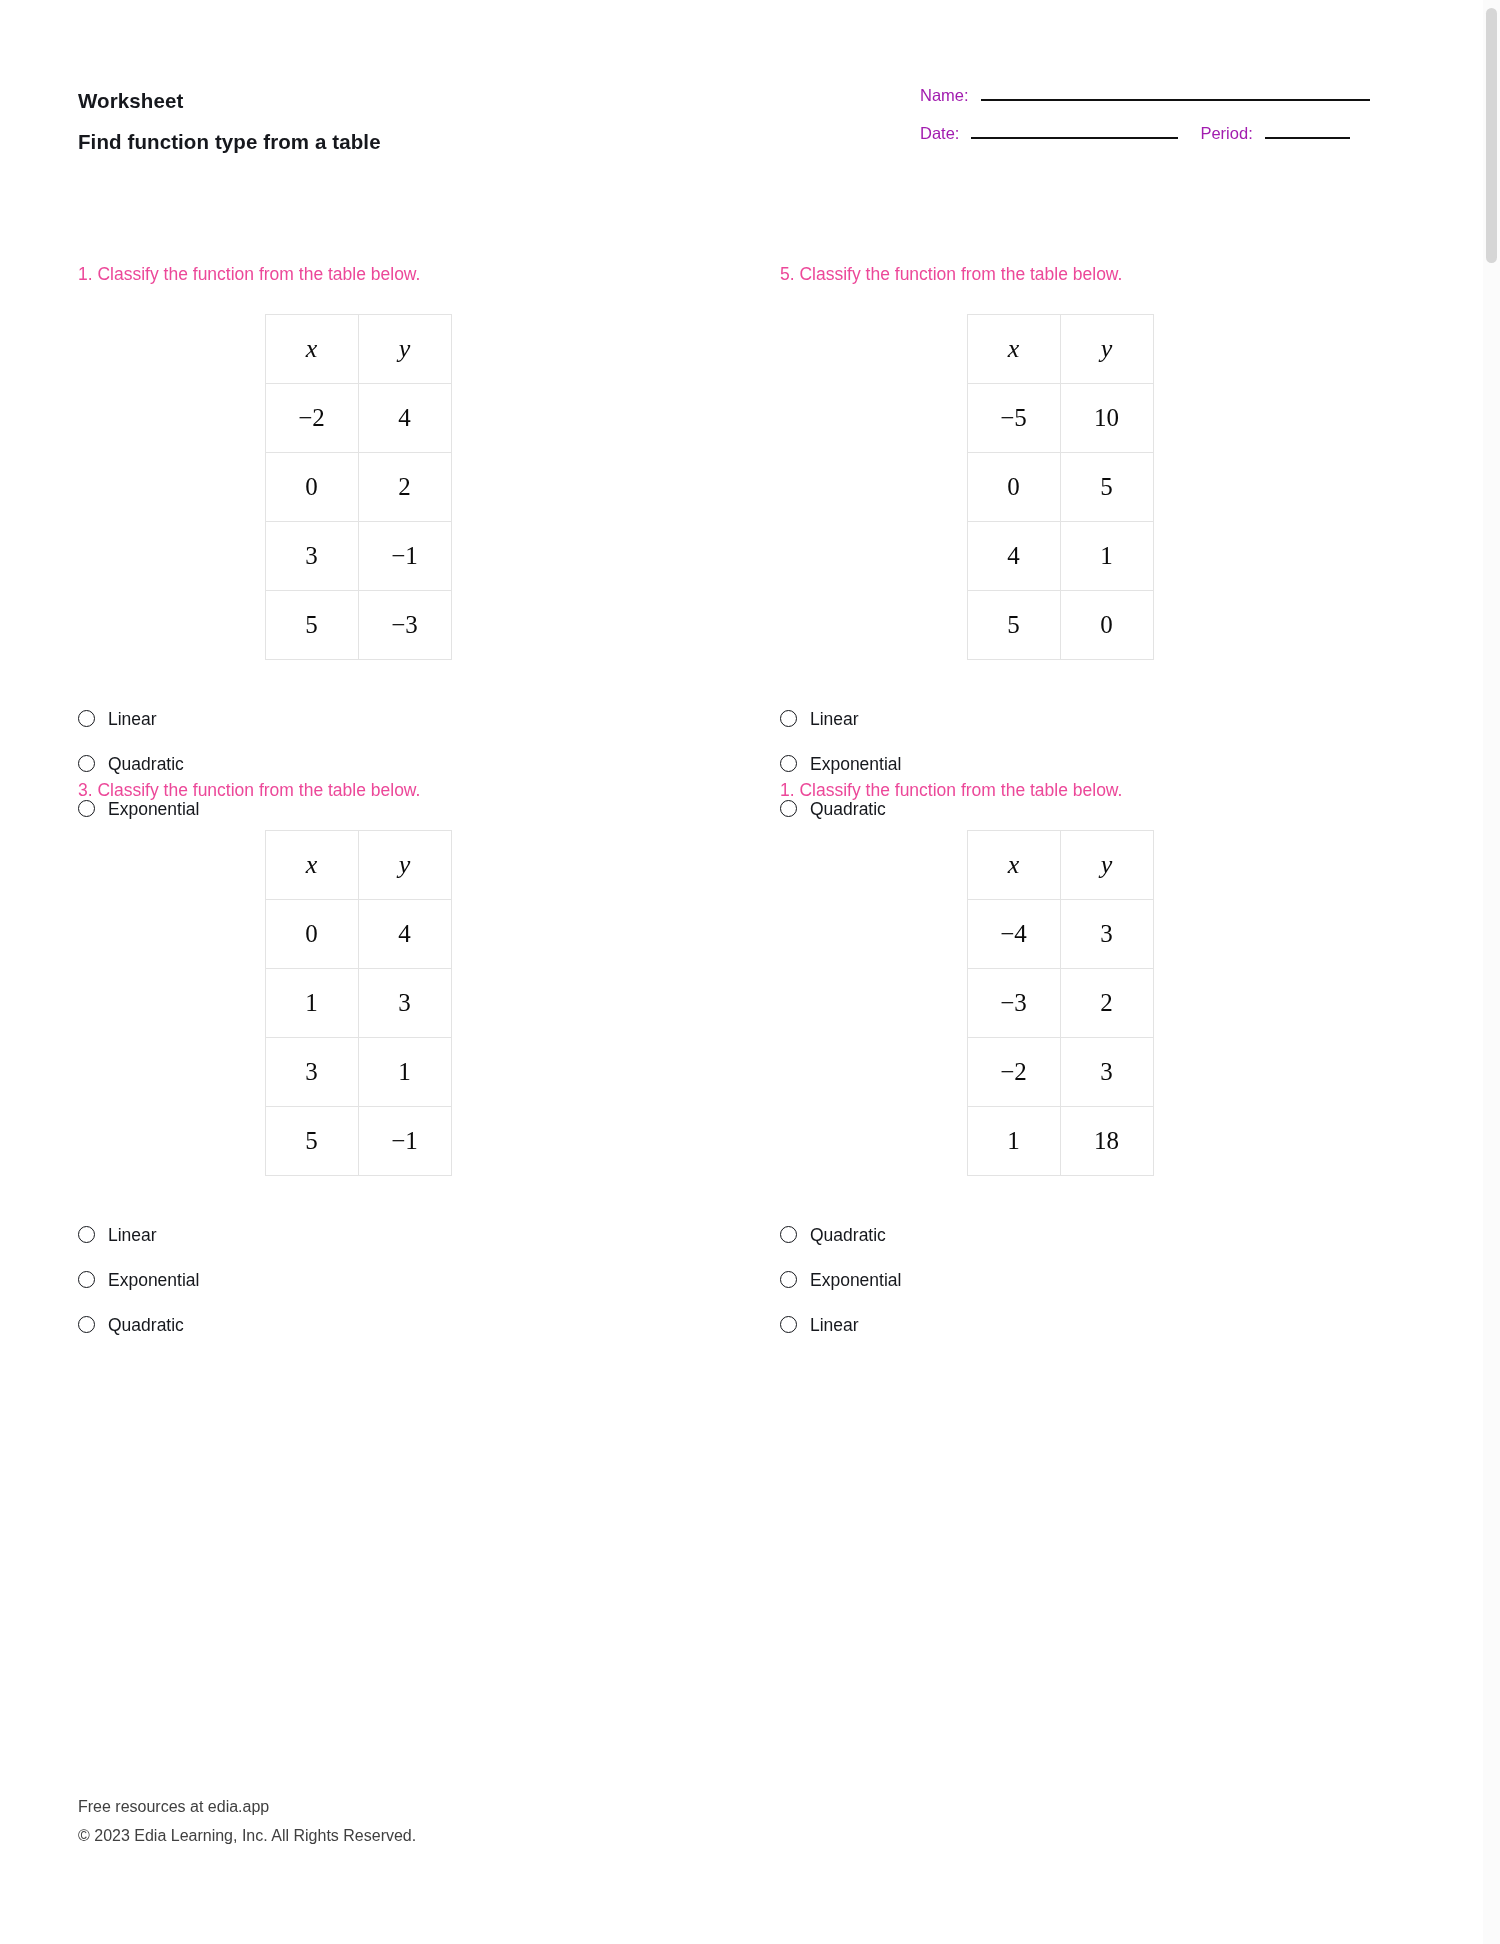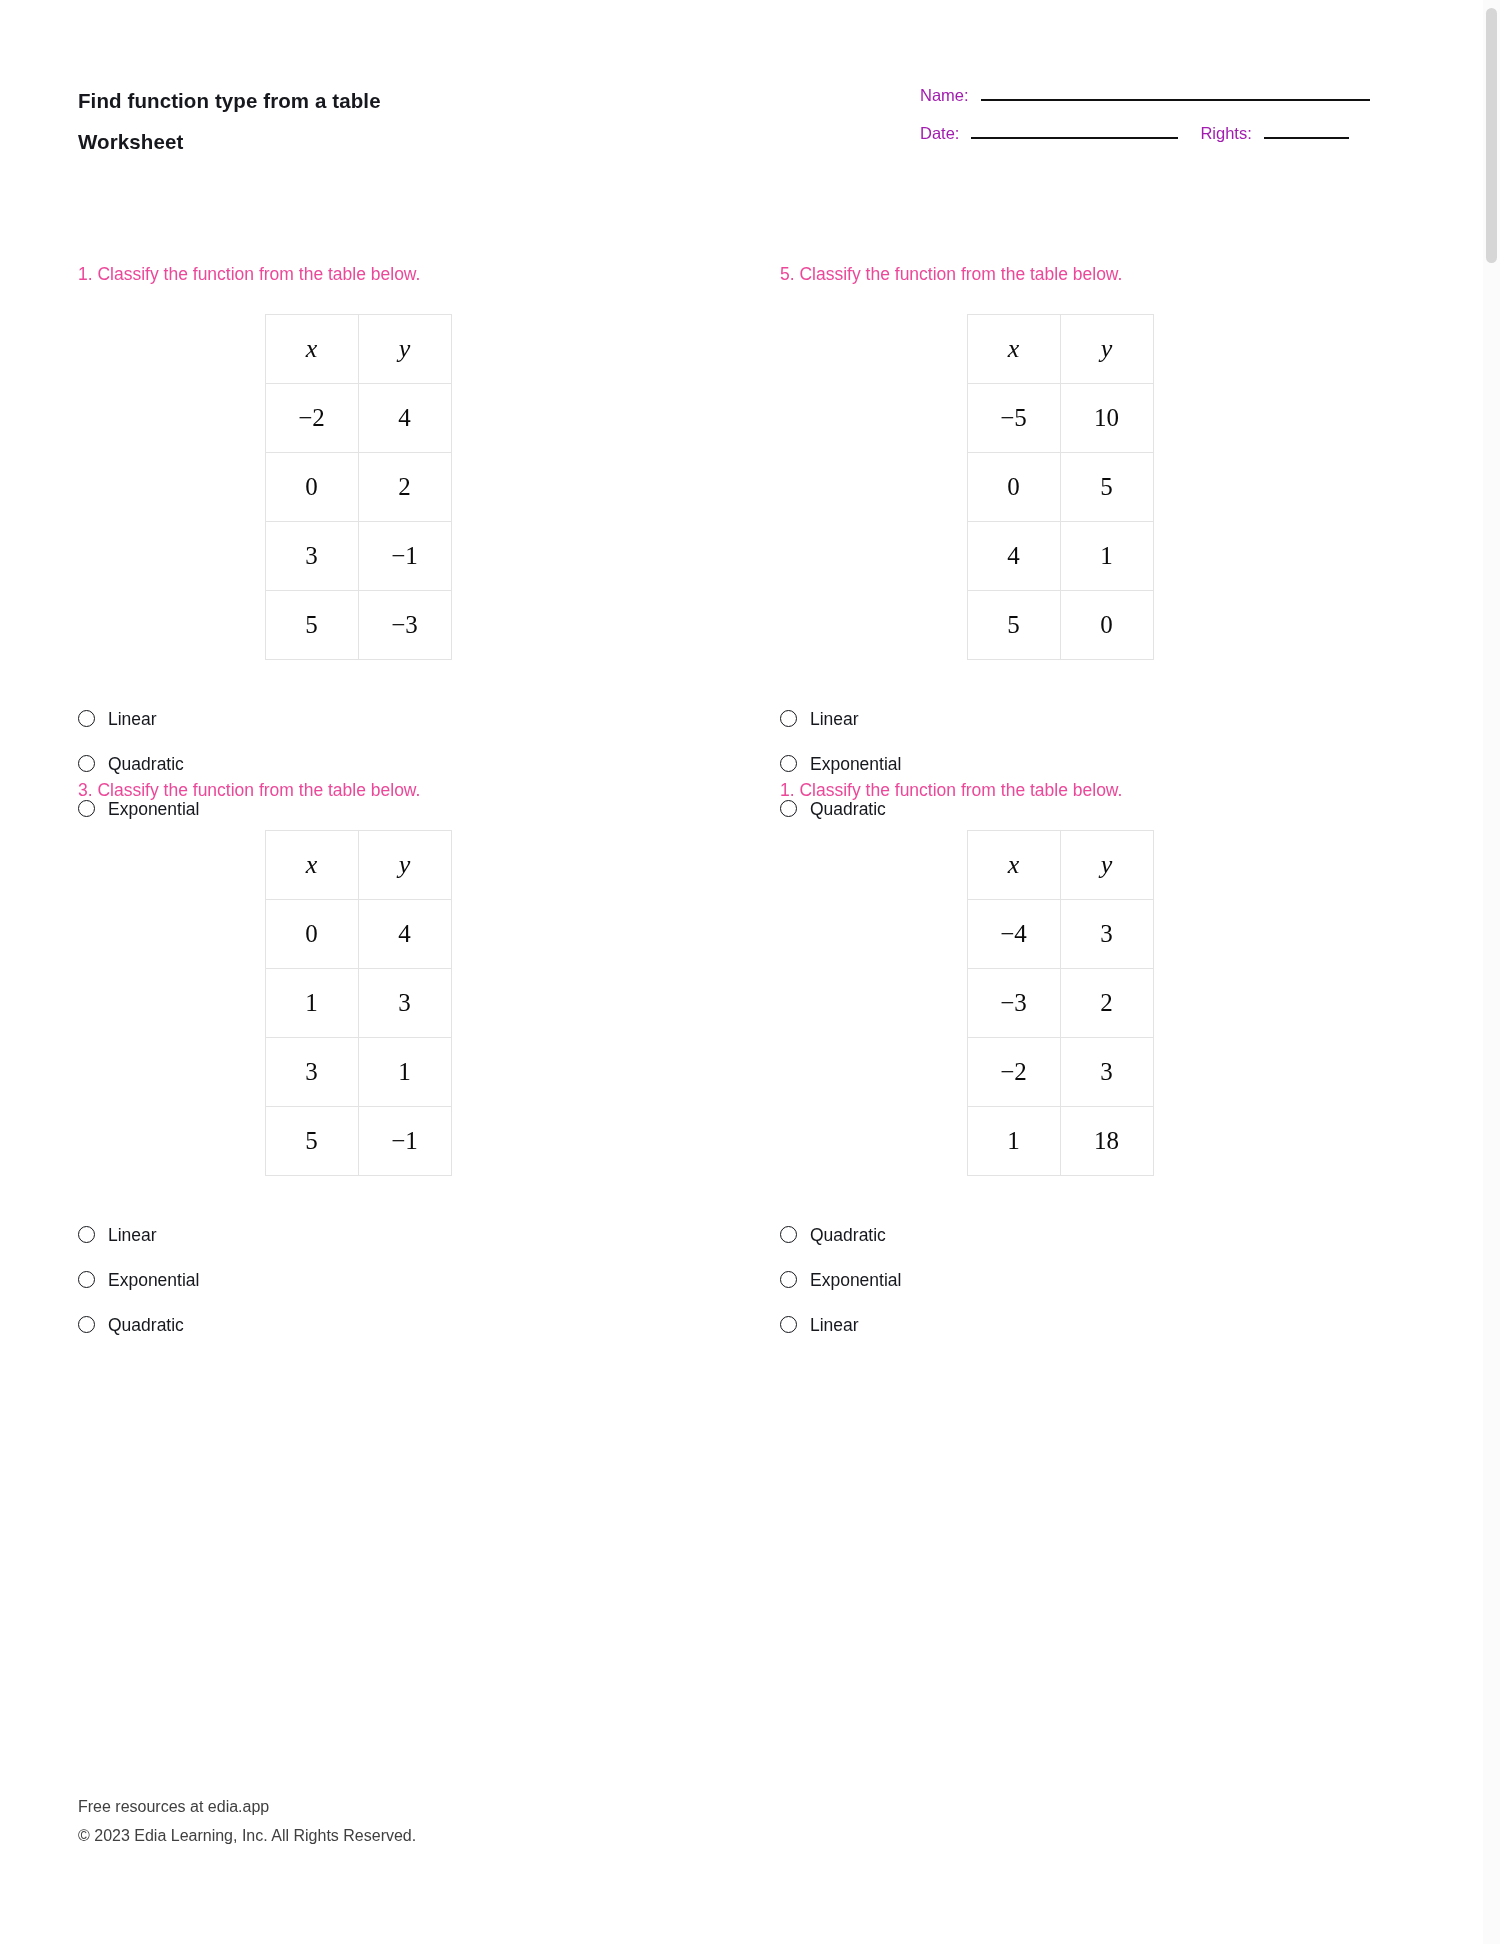--- a/index.html
+++ b/index.html
@@ -175,33 +175,33 @@
   .footer div { white-space: nowrap; }
 </style>
 </head>
 <body>
 
 <div class="page">
 
   <div class="header">
 
     <div class="title-block">
+      <span class="title-line">Worksheet</span>
       <span class="title-line">Find function type from a table</span>
-      <span class="title-line">Worksheet</span>
     </div>
 
     <div class="meta-block">
       <div class="meta-row">
         <span class="meta-label">Name:</span>
         <span class="rule rule-name"></span>
       </div>
       <div class="meta-row">
         <span class="meta-label">Date:</span>
         <span class="rule rule-date"></span>
-        <span class="meta-label period">Rights:</span>
+        <span class="meta-label period">Period:</span>
         <span class="rule rule-period"></span>
       </div>
     </div>
 
   </div>
 
   <div class="questions">
 
     <div class="qrow" style="height:516px;">
 

